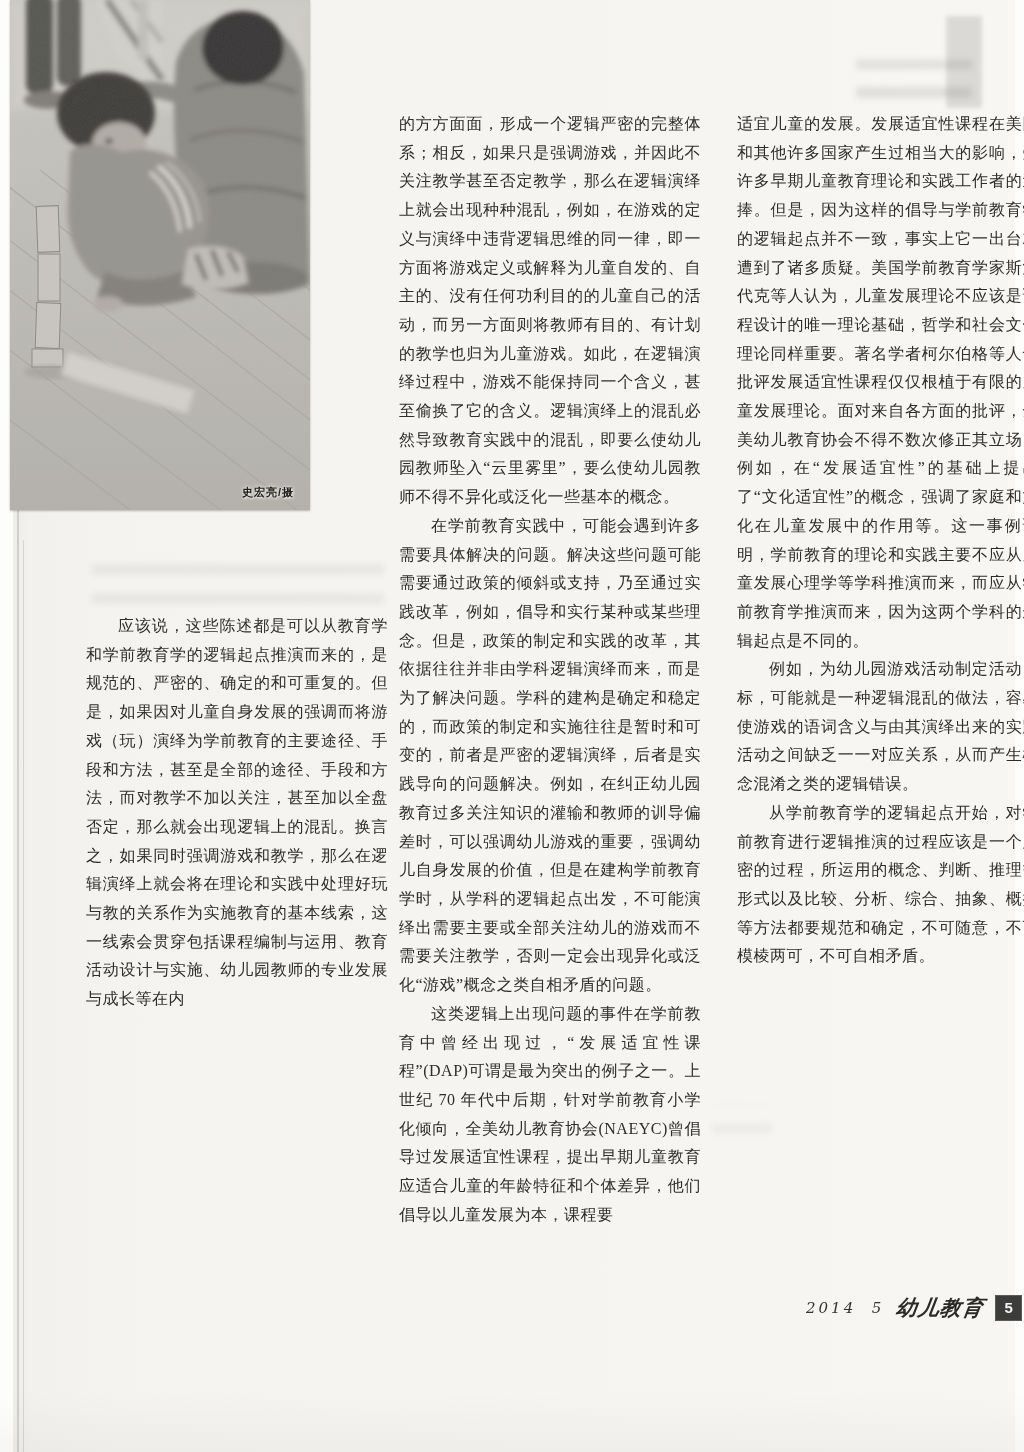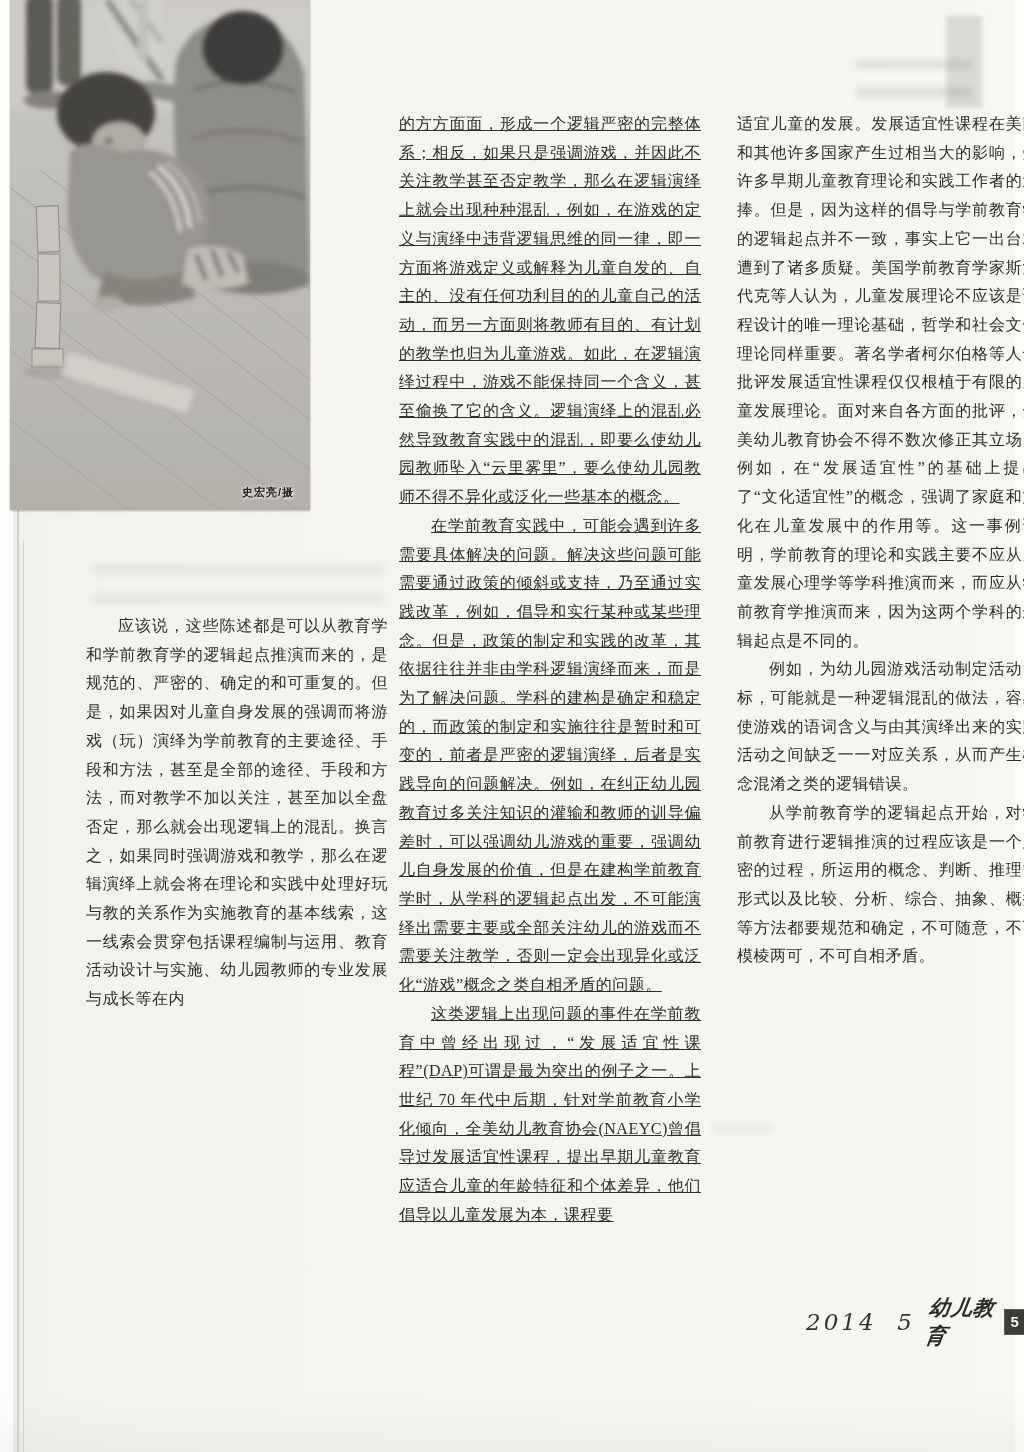--- a/index.html
+++ b/index.html
@@ -35,27 +35,27 @@
     font-size:11px;font-weight:700;color:#20201e;letter-spacing:1px;
     text-shadow:0 0 2px #e9e7e2,0 0 4px #e9e7e2,1px 1px 2px #e9e7e2;}
 
   
   .col{position:absolute;width:302px;overflow:hidden;
     color:#2e2d2b;font-size:16px;line-height:28.7px;letter-spacing:.5px;
     text-align:justify;text-justify:inter-character;}
   .col p{margin:0;text-indent:2em;}
   .col p.cont{text-indent:0;}
   .col-left{left:86px;top:612px;max-height:730px;}
-  .col-mid{left:399px;top:110px;max-height:1230px;text-decoration:underline;}
+  .col-mid{left:399px;top:110px;max-height:1230px;}
   .col-right{left:737px;top:110px;max-height:1174px;}
 
   
   .footer{position:absolute;left:806px;top:1294px;display:flex;align-items:center;gap:12px;}
   .issue{font-family:"DejaVu Serif","Liberation Serif",serif;font-style:italic;
-    font-size:23px;color:#33332f;letter-spacing:3px;white-space:pre;}
+    font-size:15px;color:#33332f;letter-spacing:3px;white-space:pre;}
   .journal{font-family:"DejaVu Serif","Liberation Serif",serif;font-weight:700;font-style:italic;
     font-size:21px;color:#2a2a27;transform:skewX(-8deg);letter-spacing:1px;}
   .pagebox{display:inline-block;width:25px;height:24px;background:#3c3c3a;color:#f4f4f1;
     font-family:"Liberation Sans","DejaVu Sans",sans-serif;font-size:15px;font-weight:700;
     line-height:24px;text-align:center;box-shadow:0 0 0 1px #5b5b58;}
 </style>
 </head>
 <body>
 
 <div class="paper-tint"></div>

